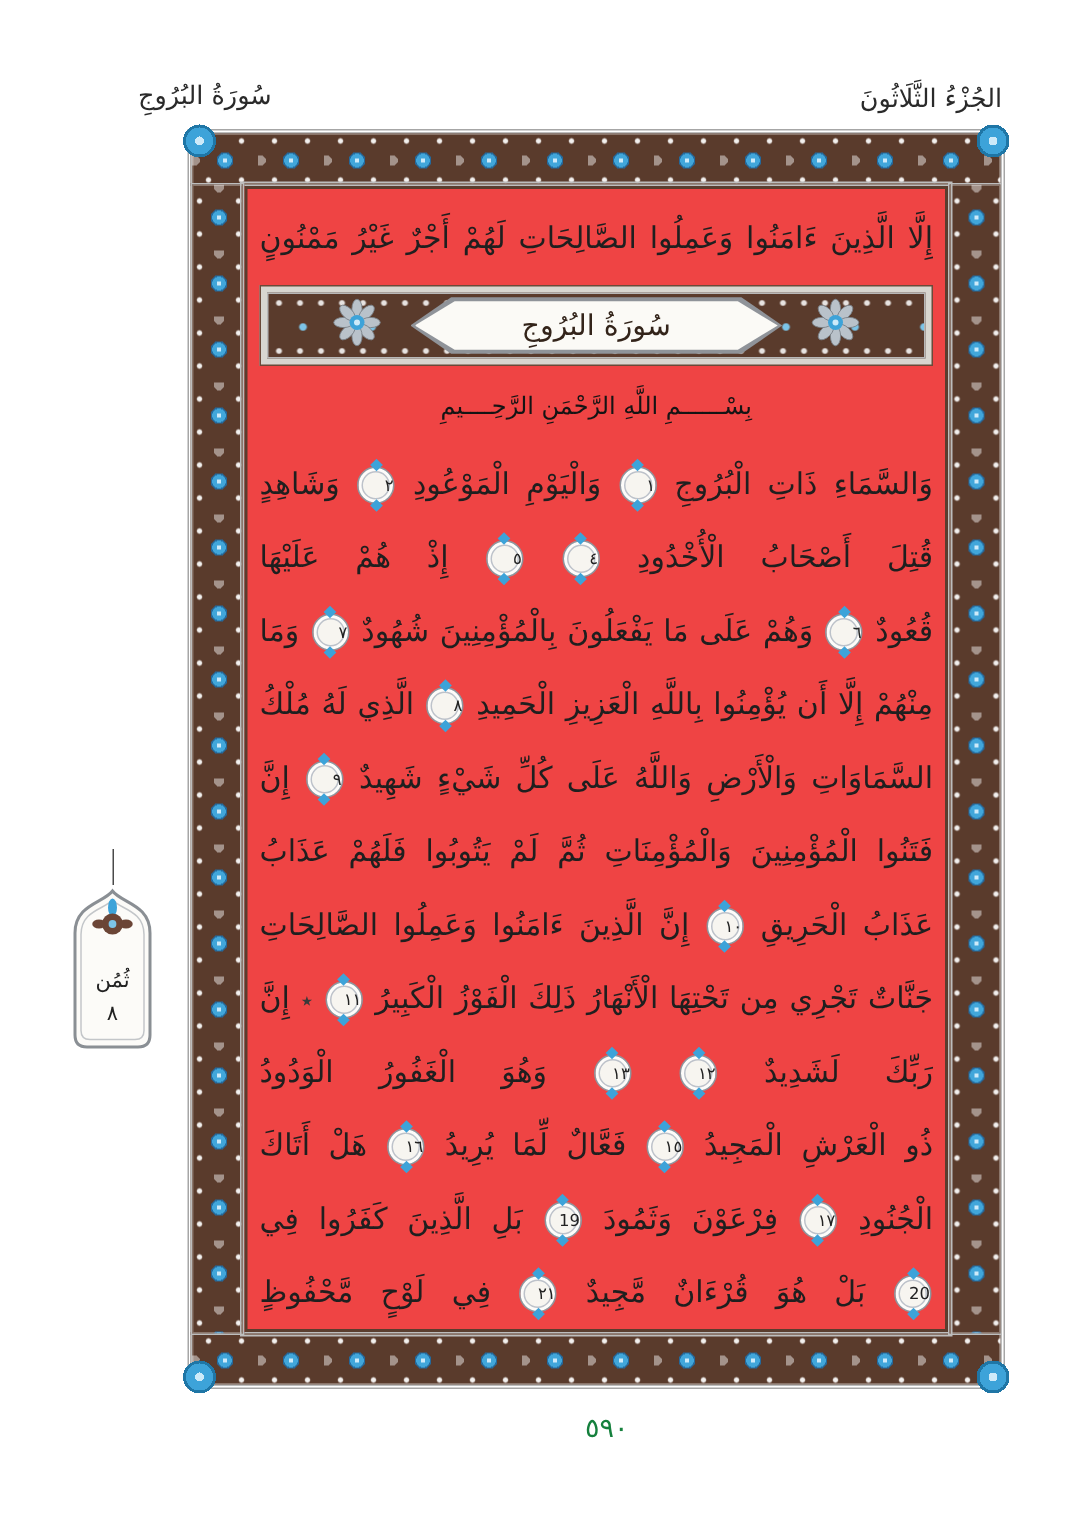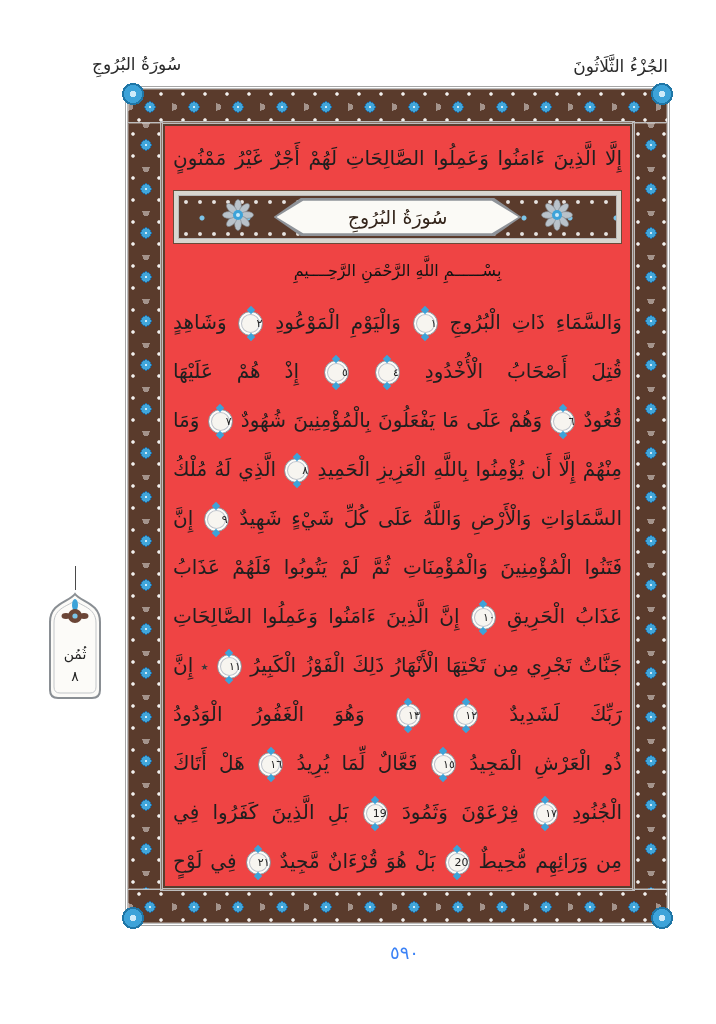--- a/index.html
+++ b/index.html
@@ -76,21 +76,21 @@
   
   .bismillah{height:54px;line-height:54px;text-align:center;font-size:16px;direction:rtl;color:#141414;}
   
   .thumn{position:absolute;left:44px;top:566px;width:62px;text-align:center;}
   .thumn-stem{width:1px;height:24px;background:#4a4a4a;margin:0 auto;}
   .thumn-box{position:relative;text-decoration:underline;}
   .thumn-label{position:absolute;left:0;width:100%;top:56px;font-size:14px;color:#222;direction:rtl;}
   .thumn-digit{position:absolute;left:0;width:100%;top:78px;font-size:14px;color:#222;}
   
   .page-num{position:absolute;top:942px;left:127px;width:541px;text-align:center;
-            font-size:18px;color:#3b82f6;padding-left:14px;box-sizing:border-box;}
+            font-size:18px;color:#15803d;padding-left:14px;box-sizing:border-box;}
 </style>
 </head>
 <body>
 
 <div class="screen">
 
   <div class="hdr hdr-right">الجُزْءُ الثَّلَاثُونَ</div>
   <div class="hdr hdr-left">سُورَةُ البُرُوجِ</div>
 
   <div class="frame">
@@ -156,21 +156,21 @@
           <div class="qline" lang="ar"><span>قُتِلَ أَصْحَابُ الْأُخْدُودِ</span> <span class="vm"><span class="vm-num">٤</span></span>  <span class="vm"><span class="vm-num">٥</span></span> <span>إِذْ هُمْ عَلَيْهَا</span> </div>
           <div class="qline" lang="ar"><span>قُعُودٌ</span> <span class="vm"><span class="vm-num">٦</span></span> <span>وَهُمْ عَلَى مَا يَفْعَلُونَ بِالْمُؤْمِنِينَ شُهُودٌ</span> <span class="vm"><span class="vm-num">٧</span></span> <span>وَمَا نَقَمُوا</span> </div>
           <div class="qline" lang="ar"><span>مِنْهُمْ إِلَّا أَن يُؤْمِنُوا بِاللَّهِ الْعَزِيزِ الْحَمِيدِ</span> <span class="vm"><span class="vm-num">٨</span></span> <span>الَّذِي لَهُ مُلْكُ</span> </div>
           <div class="qline" lang="ar"><span>السَّمَاوَاتِ وَالْأَرْضِ وَاللَّهُ عَلَى كُلِّ شَيْءٍ شَهِيدٌ</span> <span class="vm"><span class="vm-num">٩</span></span> <span>إِنَّ الَّذِينَ</span> </div>
           <div class="qline" lang="ar"><span>فَتَنُوا الْمُؤْمِنِينَ وَالْمُؤْمِنَاتِ ثُمَّ لَمْ يَتُوبُوا فَلَهُمْ عَذَابُ جَهَنَّمَ وَلَهُمْ</span> </div>
           <div class="qline" lang="ar"><span>عَذَابُ الْحَرِيقِ</span> <span class="vm"><span class="vm-num">١٠</span></span> <span>إِنَّ الَّذِينَ ءَامَنُوا وَعَمِلُوا الصَّالِحَاتِ لَهُمْ</span> </div>
           <div class="qline" lang="ar"><span>جَنَّاتٌ تَجْرِي مِن تَحْتِهَا الْأَنْهَارُ ذَلِكَ الْفَوْزُ الْكَبِيرُ</span> <span class="vm"><span class="vm-num">١١</span></span> <span class="star">٭</span> <span>إِنَّ بَطْشَ</span> </div>
           <div class="qline" lang="ar"><span>رَبِّكَ لَشَدِيدٌ</span> <span class="vm"><span class="vm-num">١٢</span></span>  <span class="vm"><span class="vm-num">١٣</span></span> <span>وَهُوَ الْغَفُورُ الْوَدُودُ</span>  </div>
           <div class="qline" lang="ar"><span>ذُو الْعَرْشِ الْمَجِيدُ</span> <span class="vm"><span class="vm-num">١٥</span></span> <span>فَعَّالٌ لِّمَا يُرِيدُ</span> <span class="vm"><span class="vm-num">١٦</span></span> <span>هَلْ أَتَاكَ حَدِيثُ</span> </div>
           <div class="qline" lang="ar"><span>الْجُنُودِ</span> <span class="vm"><span class="vm-num">١٧</span></span> <span>فِرْعَوْنَ وَثَمُودَ</span> <span class="vm"><span class="vm-num">19</span></span> <span>بَلِ الَّذِينَ كَفَرُوا فِي تَكْذِيبٍ</span>   </div>
-          <div class="qline" lang="ar"><span>مِن وَرَائِهِم مُّحِيطٌ</span> <span class="vm"><span class="vm-num">20</span></span> <span>بَلْ هُوَ قُرْءَانٌ مَّجِيدٌ</span> <span class="vm"><span class="vm-num">٢١</span></span> <span>فِي لَوْحٍ مَّحْفُوظٍ</span>  </div>
+          <div class="qline" lang="ar"> <span class="vm"><span class="vm-num">20</span></span> <span>بَلْ هُوَ قُرْءَانٌ مَّجِيدٌ</span> <span class="vm"><span class="vm-num">٢١</span></span> <span>فِي لَوْحٍ مَّحْفُوظٍ</span>  </div>
         </div>
 
     </div>
   </div>
 
   <div class="thumn">
     <div class="thumn-stem"></div>
     <div class="thumn-box">
       <svg width="62" height="112" viewBox="0 0 62 112">
         <path d="M31 4 C37 12 56 13 56 32 L56 100 Q56 108 48 108 L14 108 Q6 108 6 100 L6 32 C6 13 25 12 31 4 Z" fill="#fcfbf8" stroke="#8a8f94" stroke-width="2"></path>

